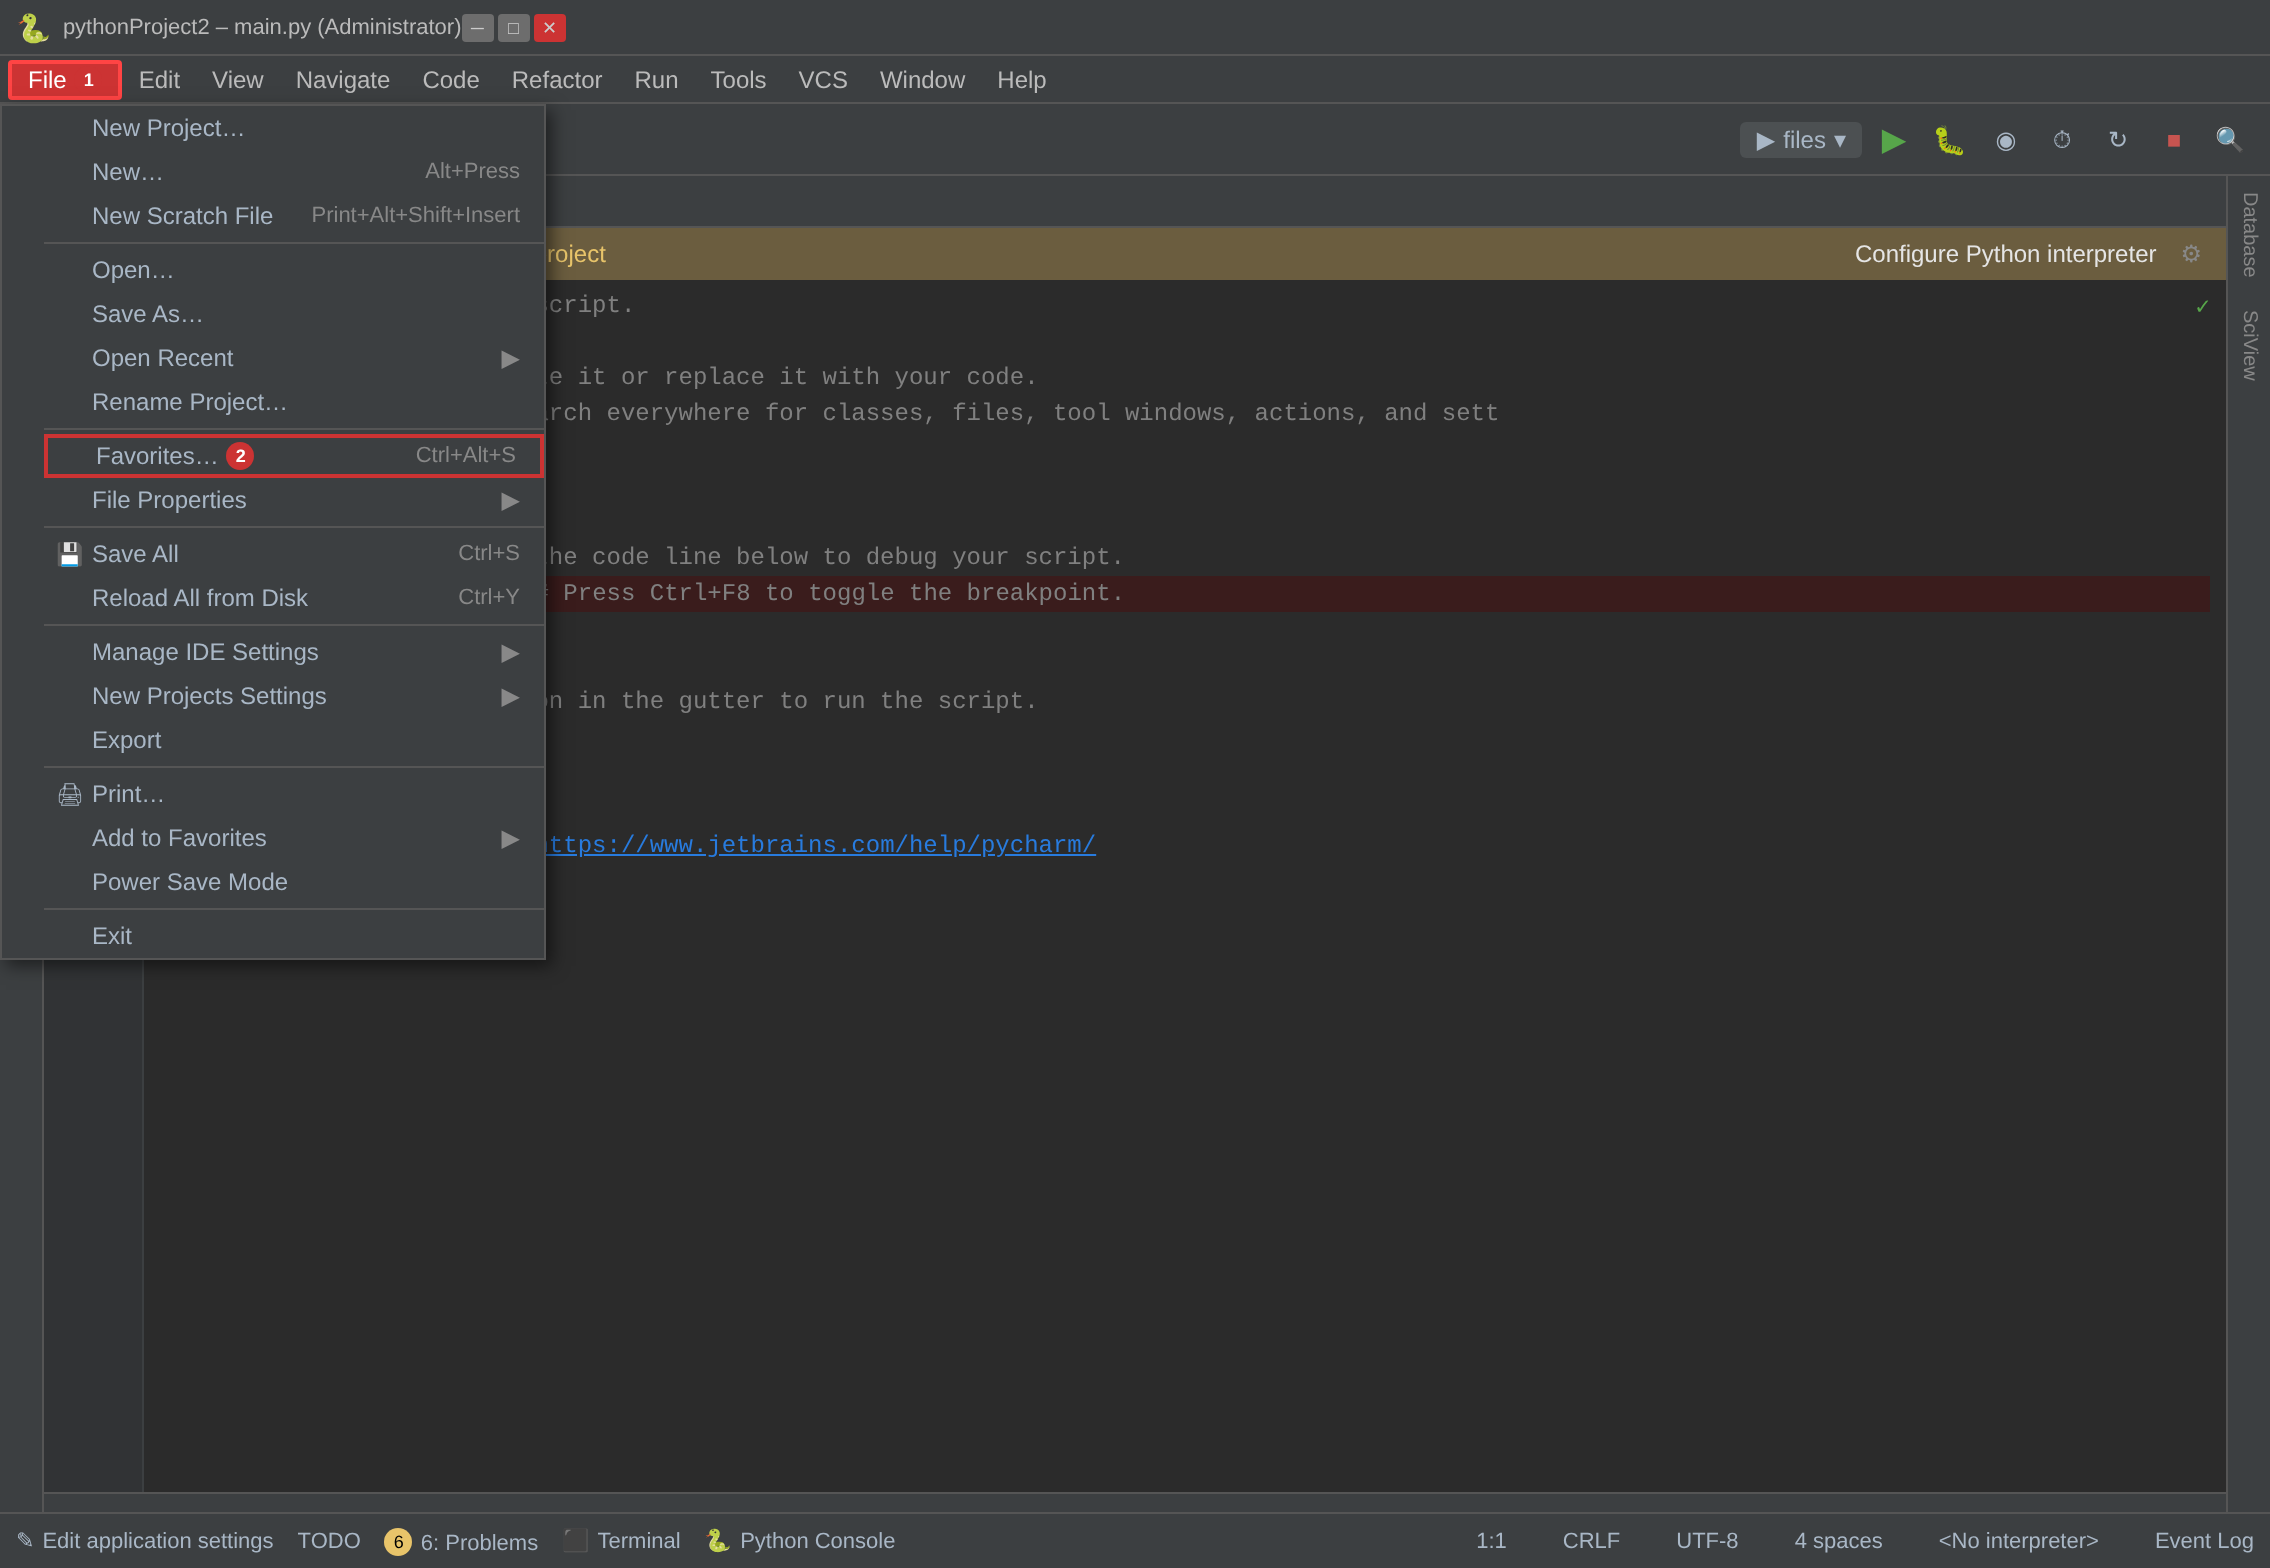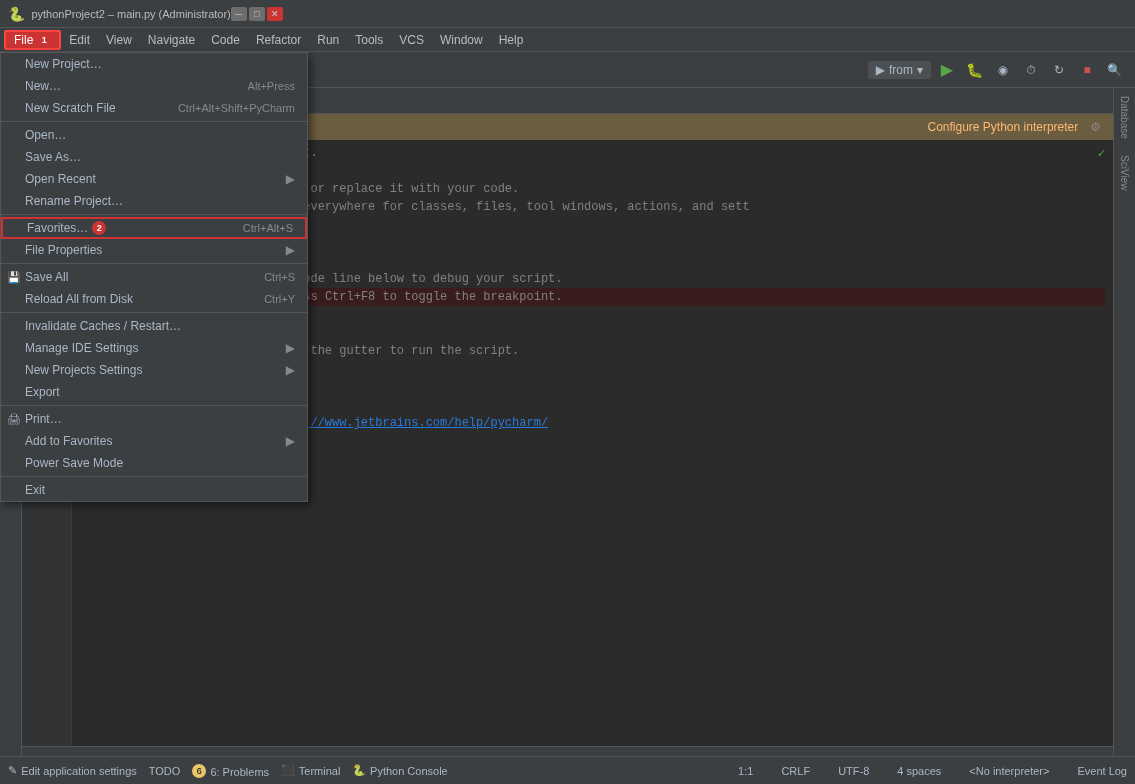--- a/index.html
+++ b/index.html
@@ -89,25 +89,26 @@
       color: #888;
       padding: 8px 2px;
       cursor: pointer;
     }
 
     
     .file-dropdown {
       position: absolute;
       top: 52px;
       left: 0px;
-      width: 308px;
+      width: 273px;
       background: #3c3f41;
       border: 1px solid #555;
       z-index: 100;
       box-shadow: 3px 3px 8px rgba(0,0,0,0.5);
+      padding-left: 21px;
     }
     .dd-item {
       display: flex;
       align-items: center;
       padding: 4px 12px 4px 24px;
       cursor: pointer;
       color: #a9b7c6;
       font-size: 12px;
       height: 22px;
       position: relative;
@@ -168,21 +169,21 @@
     .warning-banner {
       height: 26px;
       background: #6b5d3f;
       display: flex;
       align-items: center;
       padding: 0 12px;
       font-size: 12px;
       color: #e8c46a;
       gap: 8px;
     }
-    .configure-link { color: #fdba74; cursor: pointer; margin-left: auto; }
+    .configure-link { color: #e5e5e5; cursor: pointer; margin-left: auto; }
     .gear-icon { color: #888; margin-left: 4px; }
 
     
     .code-editor {
       flex: 1;
       display: flex;
       background: #2b2b2b;
       overflow: hidden;
     }
     .line-numbers {
@@ -307,21 +308,21 @@
   <div class="menu-item">Help</div>
 </div>
 
 <div class="toolbar">
   <div class="toolbar-btn">◀</div>
   <div class="toolbar-btn">▶</div>
   <div class="toolbar-btn">⚙</div>
   <div class="toolbar-right">
     <div class="run-config">
       <span>▶</span>
-      <span>from</span>
+      <span>files</span>
       <span>▾</span>
     </div>
     <div class="run-btn">
         <span class="run-icon">▶</span>
       </div>
     <div class="run-btn">
         <span class="debug-icon">🐛</span>
       </div>
     <div class="toolbar-btn">◉</div>
     <div class="toolbar-btn">⏱</div>
@@ -341,21 +342,21 @@
   <div class="file-dropdown">
     <div class="dd-item">
         <span>New Project…</span>
       </div>
     <div class="dd-item">
         <span>New…</span>
         <span class="shortcut">Alt+Press</span>
       </div>
     <div class="dd-item">
         <span>New Scratch File</span>
-        <span class="shortcut">Ctrl+Alt+Shift+PyCharm</span>
+        <span class="shortcut">Print+Alt+Shift+Insert</span>
       </div>
     <div class="dd-separator"></div>
     <div class="dd-item">
         <span>Open…</span>
       </div>
     <div class="dd-item">
         <span>Save As…</span>
       </div>
     <div class="dd-item">
         <span>Open Recent</span>
@@ -378,23 +379,20 @@
     <div class="dd-item">
       <span class="item-icon">💾</span>
       <span>Save All</span>
       <span class="shortcut">Ctrl+S</span>
     </div>
     <div class="dd-item">
         <span>Reload All from Disk</span>
         <span class="shortcut">Ctrl+Y</span>
       </div>
     <div class="dd-separator"></div>
-    <div class="dd-item">
-        <span>Invalidate Caches / Restart…</span>
-      </div>
     <div class="dd-item">
         <span>Manage IDE Settings</span>
         <span class="arrow">▶</span>
       </div>
     <div class="dd-item">
         <span>New Projects Settings</span>
         <span class="arrow">▶</span>
       </div>
     <div class="dd-item">
         <span>Export</span>

